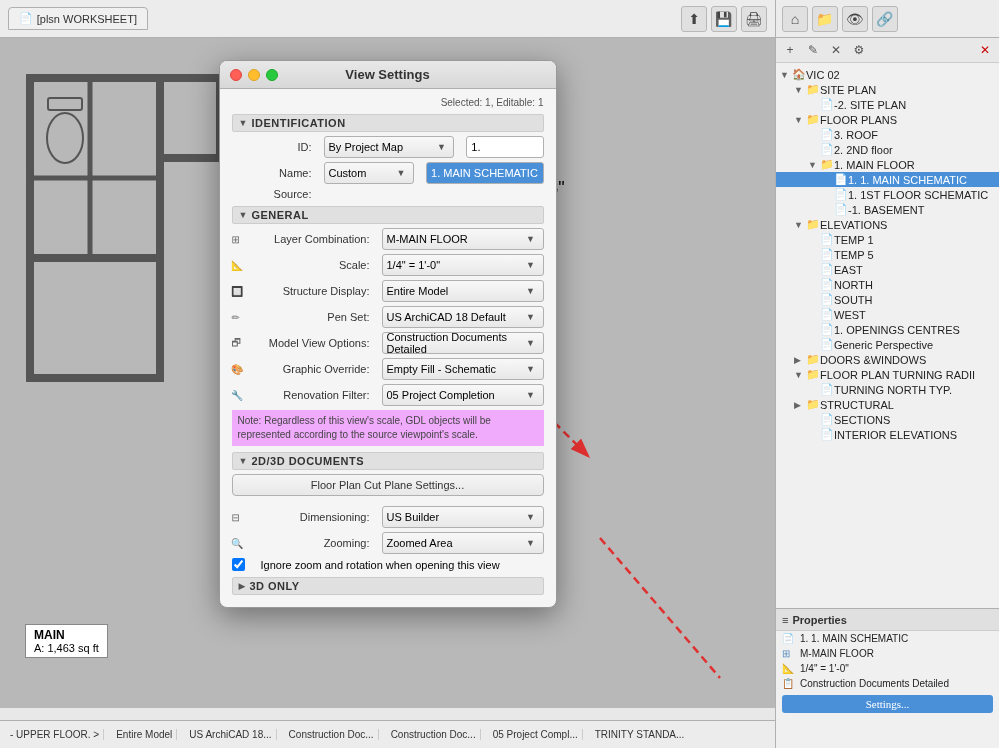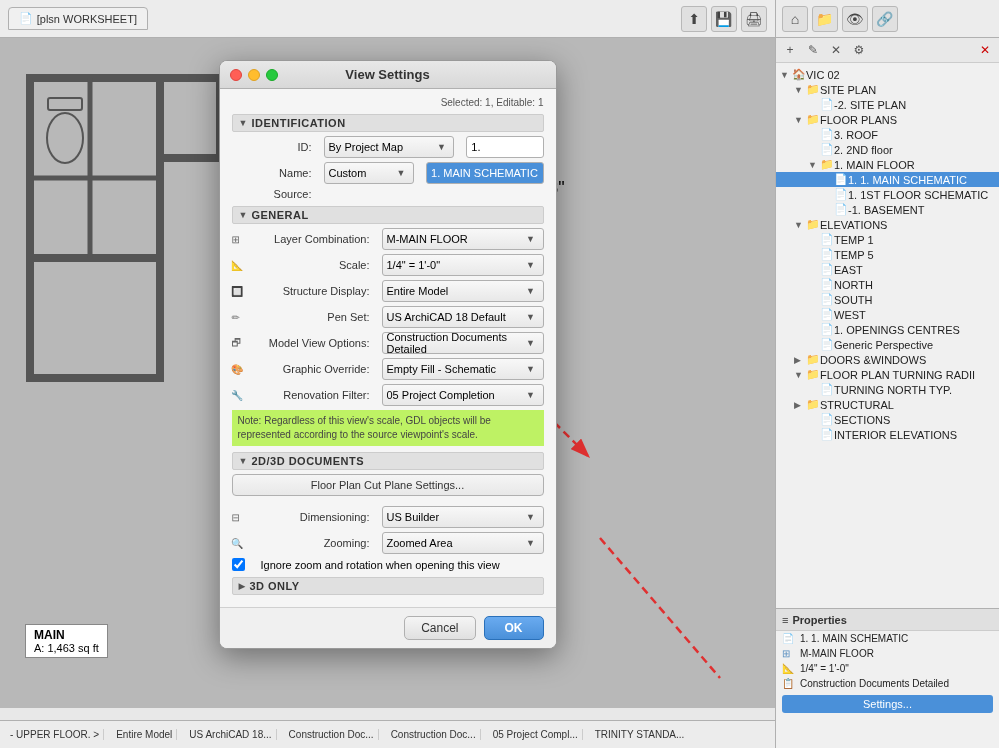--- a/index.html
+++ b/index.html
@@ -210,20 +210,21 @@
       margin: 4px 6px;
       background: #4a90d9;
       color: white;
       border: none;
       padding: 3px 26px;
       border-radius: 3px;
       font-size: 11px;
       cursor: pointer;
       width: calc(100% - 12px);
       text-align: center;
+      font-family: Liberation Serif, serif;
     }
 
     
     .panel-actions {
       display: flex;
       align-items: center;
       padding: 2px 4px;
       gap: 3px;
       border-bottom: 1px solid #ccc;
       background: #e8e8e8;
@@ -401,21 +402,21 @@
     .form-icon {
       width: 16px;
       font-size: 10px;
       color: #666;
       flex-shrink: 0;
     }
 
     .note-text {
       font-size: 10px;
       color: #444;
-      background: #bef264;
+      background: #f0abfc;
       padding: 4px 6px;
       margin: 4px 0;
       line-height: 1.4;
     }
 
     .dialog-footer {
       padding: 8px 12px;
       display: flex;
       justify-content: flex-end;
       gap: 8px;
@@ -918,18 +919,14 @@
         <span style="font-size:11px;">Ignore zoom and rotation when opening this view</span>
       </div>
 
       
       <div class="section-header" style="margin-top:6px;">
         <span class="section-arrow">▶</span>
         <span class="section-title">3D ONLY</span>
       </div>
     </div>
 
-    <div class="dialog-footer">
-      <button class="btn-cancel">Cancel</button>
-      <button class="btn-ok">OK</button>
-    </div>
   </div>
 </div>
 
 </body></html>

